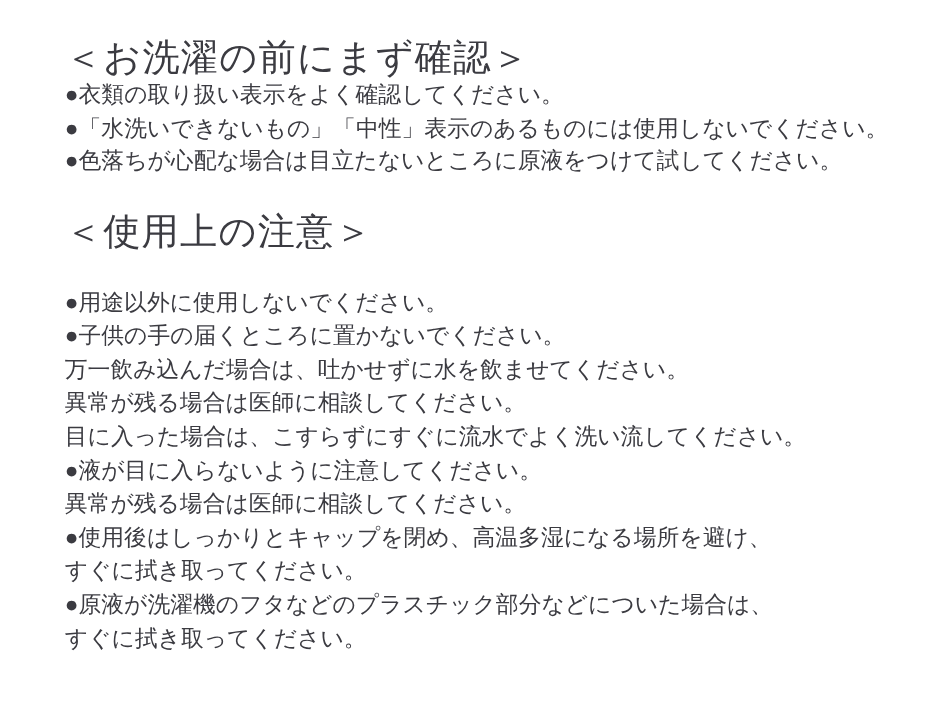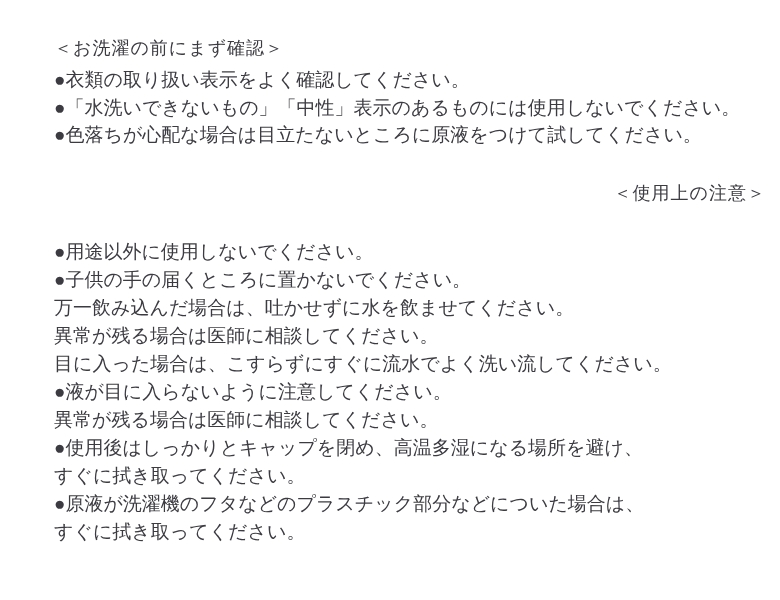--- a/index.html
+++ b/index.html
@@ -14,40 +14,39 @@
     font-family: "Liberation Serif", "DejaVu Serif", serif;
     color: #3b3b41;
   }
   .page {
     box-sizing: border-box;
     width: 780px;
     height: 600px;
     padding: 30px 14px 0 54px;
   }
   .section-heading {
-    font-size: 18px;
+    font-size: 31px;
     font-weight: normal;
     letter-spacing: 1px;
     line-height: 36px;
     margin: 0;
   }
   .lines {
     margin: 0;
   }
   .section-1 .lines {
   }
   .section-1 .line {
     font-size: 19px;
     line-height: 27.5px;
     margin: 0;
     white-space: nowrap;
   }
   .section-2 .section-heading {
     margin-top: 26px;
-    text-align: right;
   }
   .section-2 .lines {
     margin-top: 28px;
     font-family: Liberation Mono, monospace;
   }
   .section-2 .line {
     font-size: 19px;
     line-height: 28px;
     margin: 0;
     white-space: nowrap;

